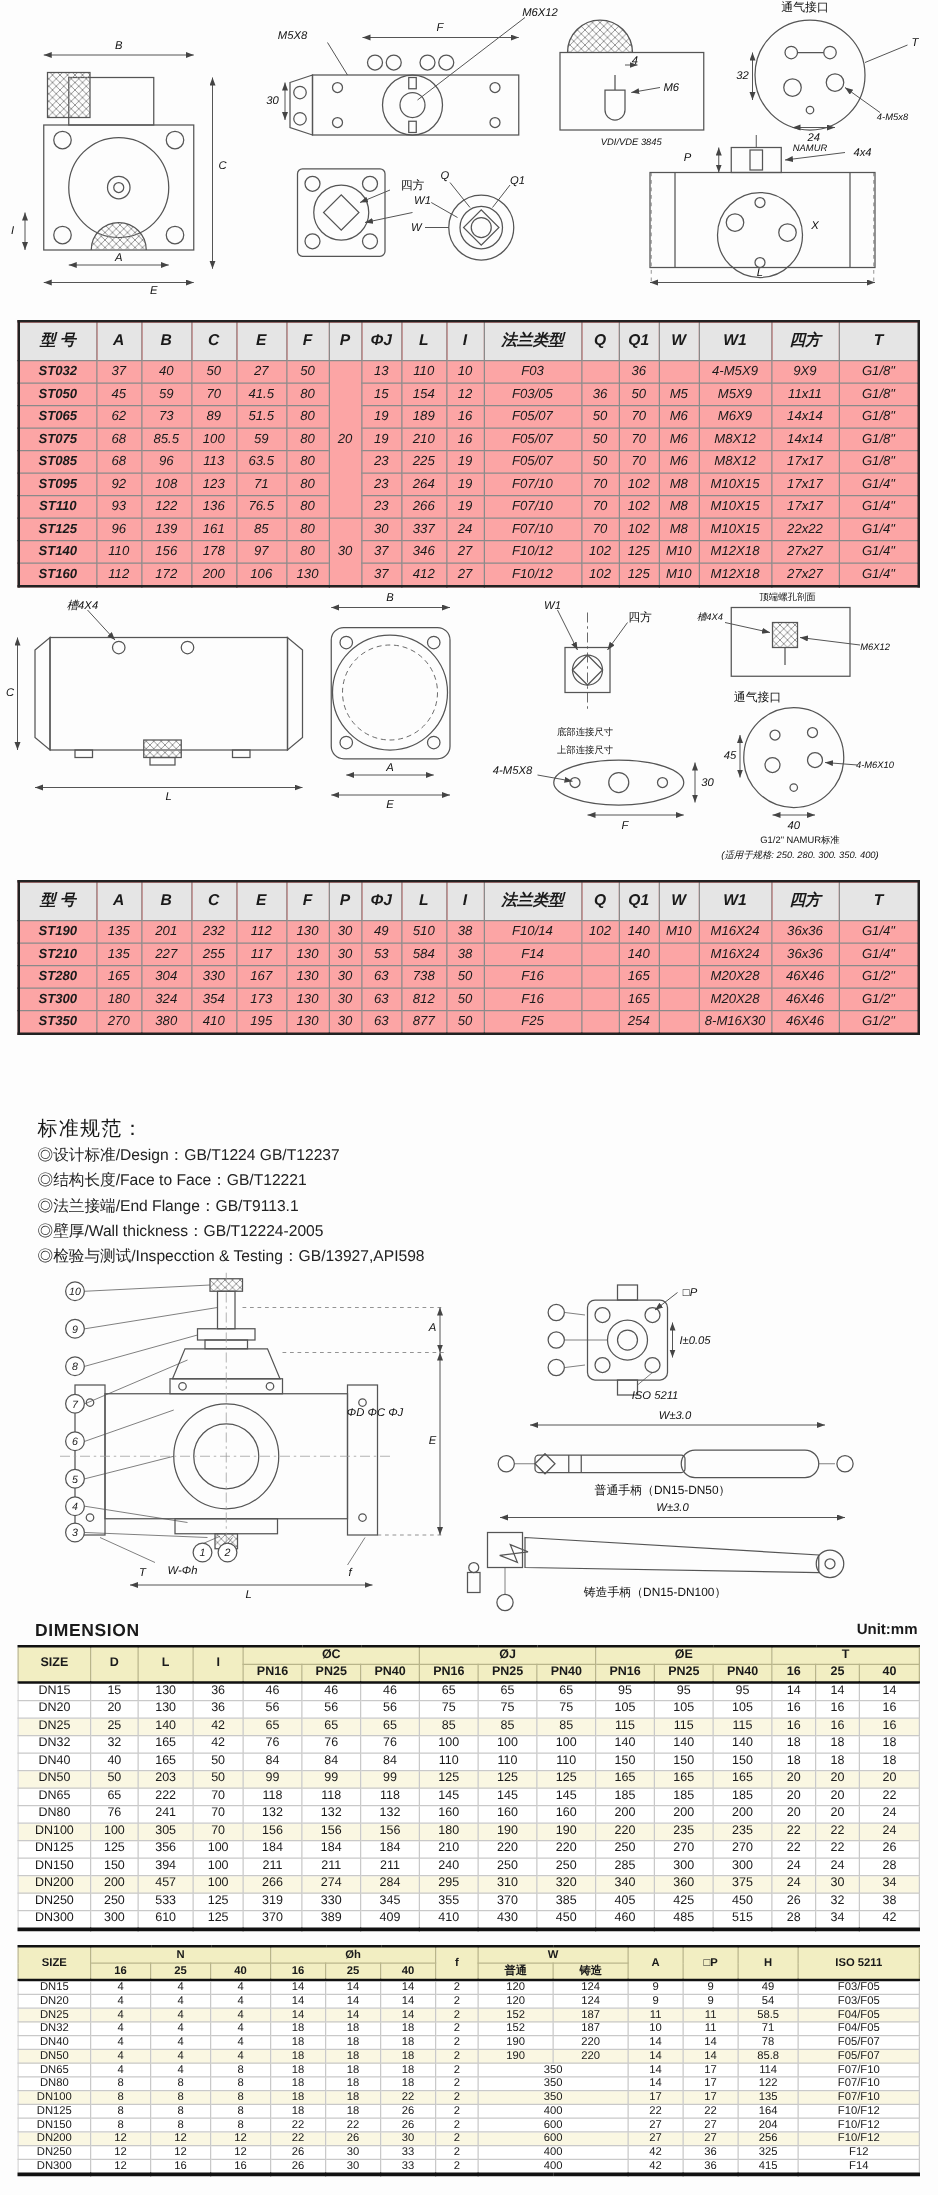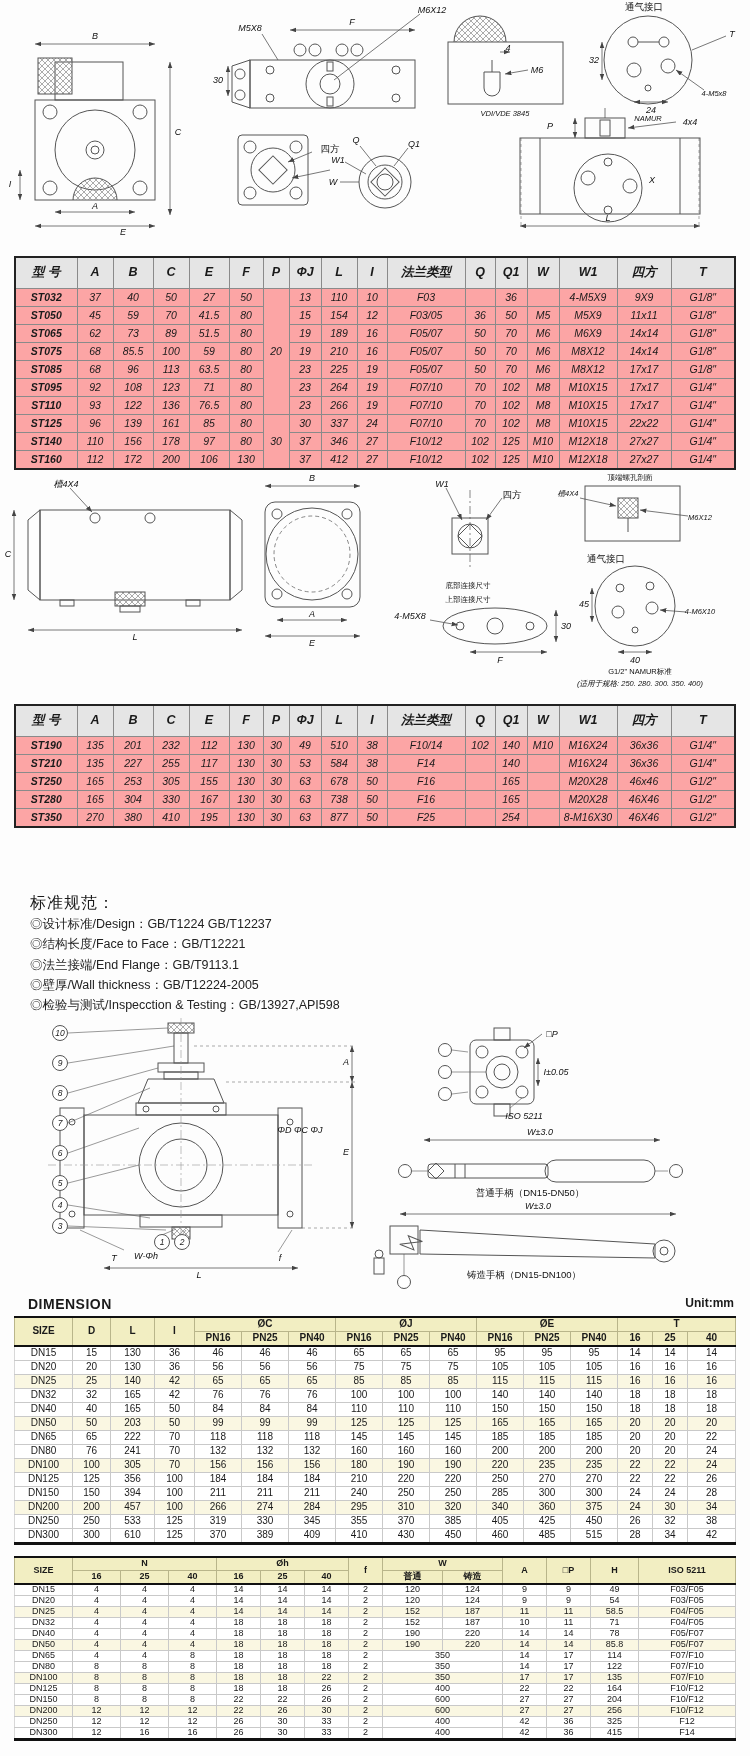--- a/index.html
+++ b/index.html
@@ -152,21 +152,21 @@
       <line x1="520" y1="226" x2="700" y2="226" stroke-width="0.8" marker-start="url(#mA)" marker-end="url(#mA)"></line>
       <line x1="521" y1="138" x2="521" y2="226" stroke-dasharray="3 3" stroke-width="0.5"></line>
       <line x1="699" y1="138" x2="699" y2="226" stroke-dasharray="3 3" stroke-width="0.5"></line>
     </g>
   </svg>
   <span class="lb" style="left:95px;top:32px">B</span>
   <span class="lb" style="left:178px;top:128px">C</span>
   <span class="lb" style="left:10px;top:180px">I</span>
   <span class="lb" style="left:95px;top:202px">A</span>
   <span class="lb" style="left:123px;top:228px">E</span>
-  <span class="lb" style="left:250px;top:24px">M5X8</span>
+  <span class="lb" style="left:234px;top:24px">M5X8</span>
   <span class="lb" style="left:352px;top:18px">F</span>
   <span class="lb" style="left:432px;top:6px">M6X12</span>
   <span class="lb" style="left:218px;top:76px">30</span>
   <span class="lb cnl" style="left:330px;top:144px">四方</span>
   <span class="lb" style="left:356px;top:136px">Q</span>
   <span class="lb" style="left:414px;top:140px">Q1</span>
   <span class="lb" style="left:338px;top:156px">W1</span>
   <span class="lb" style="left:333px;top:178px">W</span>
   <span class="lb tiny" style="left:505px;top:110px">VDI/VDE 3845</span>
   <span class="lb" style="left:537px;top:66px">M6</span>
@@ -576,48 +576,48 @@
         <td>38</td>
         <td>F14</td>
         <td></td>
         <td>140</td>
         <td></td>
         <td>M16X24</td>
         <td>36x36</td>
         <td>G1/4"</td>
       </tr>
       <tr>
-        <td>ST250</td>
-        <td>165</td>
-        <td>253</td>
-        <td>305</td>
-        <td>155</td>
-        <td>130</td>
-        <td>30</td>
-        <td>63</td>
-        <td>678</td>
-        <td>50</td>
-        <td>F16</td>
-        <td></td>
-        <td>165</td>
-        <td></td>
-        <td>M20X28</td>
-        <td>46x46</td>
-        <td>G1/2"</td>
-      </tr>
-      <tr>
         <td>ST280</td>
         <td>165</td>
         <td>304</td>
         <td>330</td>
         <td>167</td>
         <td>130</td>
         <td>30</td>
         <td>63</td>
         <td>738</td>
+        <td>50</td>
+        <td>F16</td>
+        <td></td>
+        <td>165</td>
+        <td></td>
+        <td>M20X28</td>
+        <td>46X46</td>
+        <td>G1/2"</td>
+      </tr>
+      <tr>
+        <td>ST300</td>
+        <td>180</td>
+        <td>324</td>
+        <td>354</td>
+        <td>173</td>
+        <td>130</td>
+        <td>30</td>
+        <td>63</td>
+        <td>812</td>
         <td>50</td>
         <td>F16</td>
         <td></td>
         <td>165</td>
         <td></td>
         <td>M20X28</td>
         <td>46X46</td>
         <td>G1/2"</td>
       </tr>
       <tr>

